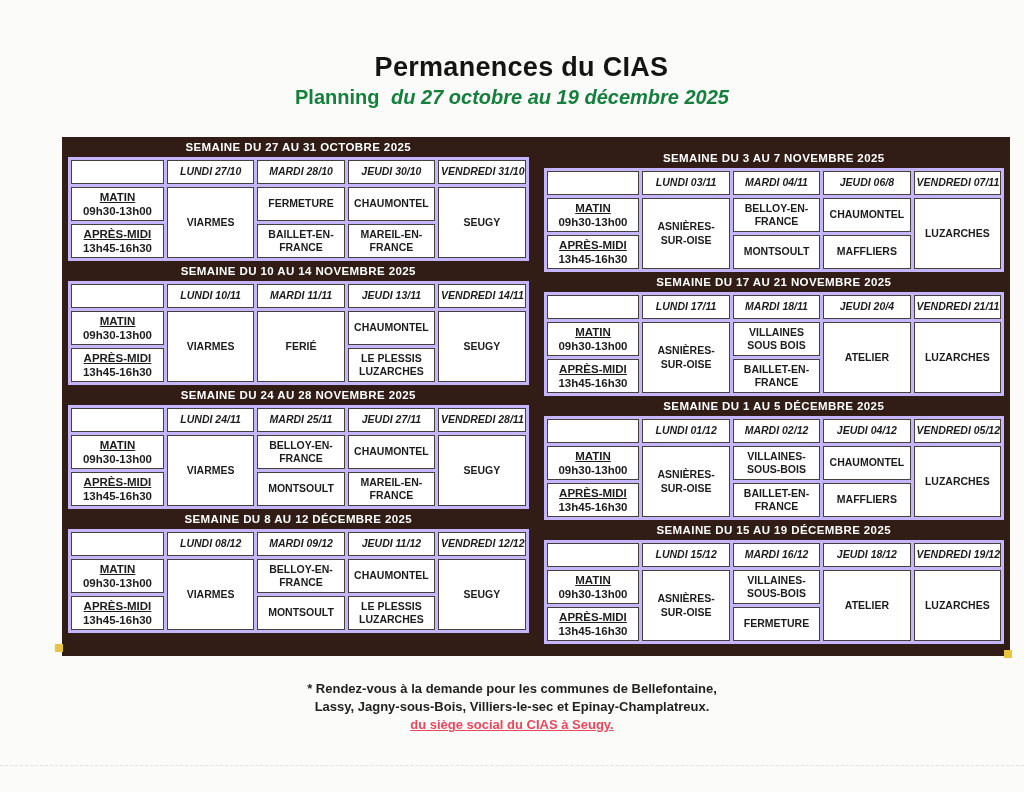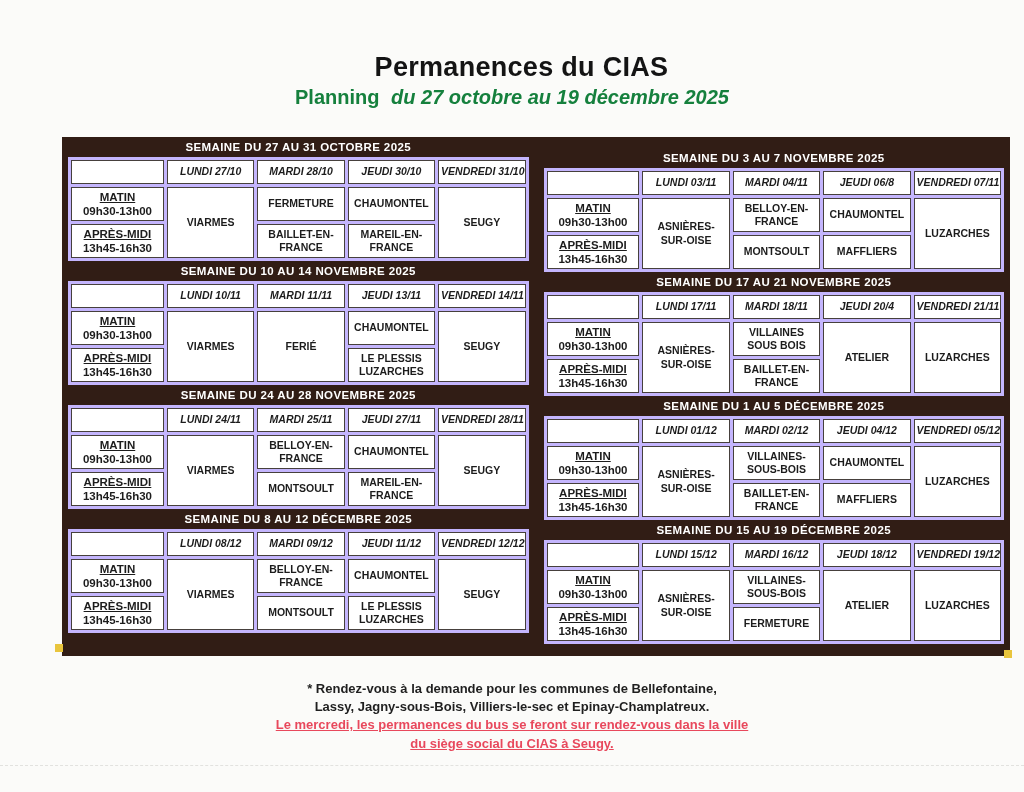--- a/index.html
+++ b/index.html
@@ -402,17 +402,16 @@
         </table>
     </div>
 
     <div class="corner-dot dot-right"></div>
   </div>
 </div>
 
 <div class="footer">
   <div>* Rendez-vous à la demande pour les communes de Bellefontaine,</div>
   <div>Lassy, Jagny-sous-Bois, Villiers-le-sec et Epinay-Champlatreux.</div>
-  <div class="note-red">Le mercredi, les permanences du bus se feront sur rendez-vous dans la ville</div>
   <div class="note-red">du siège social du CIAS à Seugy.</div>
 </div>
 
 <div class="scan-line"></div>
 
 </body></html>

